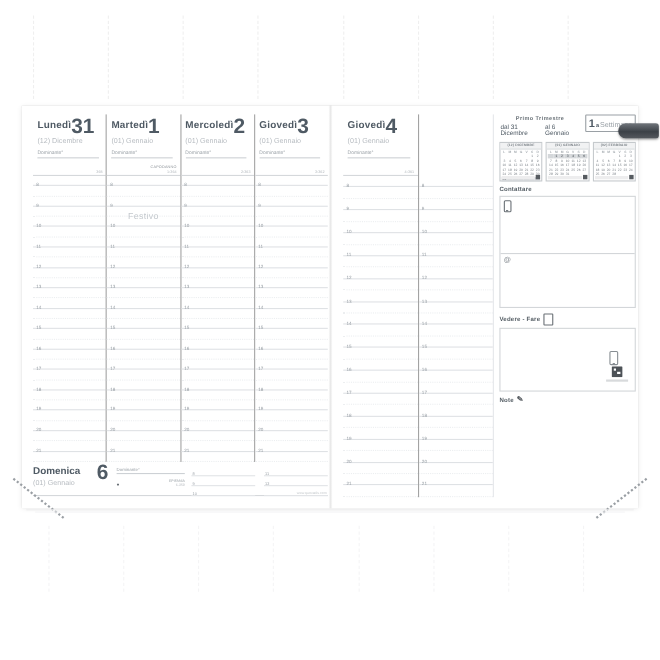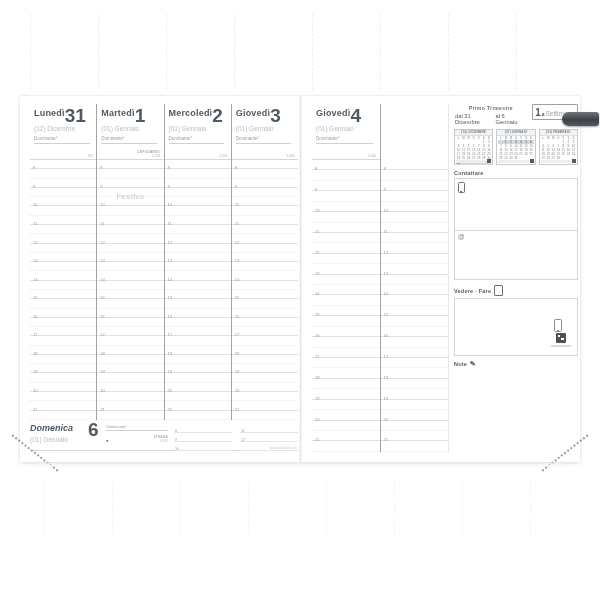--- a/index.html
+++ b/index.html
@@ -36,21 +36,21 @@
   .grid{position:absolute;left:0;right:0;top:56px;bottom:0;display:flex;flex-direction:column;}
   .row{flex:1;position:relative;border-bottom:1px dotted #eceef0;}
   .row.hour{border-bottom:1px solid #dfe2e5;}
   .hl{position:absolute;left:3px;bottom:-2px;font-size:4.2px;line-height:4px;color:#9aa1a7;}
   .overlay{position:absolute;top:76px;left:0;right:0;text-align:center;
            font-size:8px;color:#c3c8cd;letter-spacing:.3px;margin-top:12px;}
 
   
   .sunday{position:absolute;left:10px;right:2px;top:324px;height:30px;
           border-bottom:1px solid #d5d8db;display:flex;align-items:flex-start;}
-  .sun-name{font-size:9px;font-weight:bold;color:#4f5a64;padding-top:3px;font-style:italic;}
+  .sun-name{font-size:9px;font-weight:bold;color:#4f5a64;padding-top:3px;}
   .sun-month{font-size:6.5px;color:#b7bcc1;margin-top:3px;}
   .sun-head{width:58px;}
   .sun-num{width:18px;font-size:19px;font-weight:bold;color:#4f5a64;line-height:20px;}
   .sun-dom{width:62px;padding-top:4px;margin-right:6px;}
   .sun-dom-line{font-size:4px;color:#9aa1a7;border-bottom:1px solid #cdd1d5;height:6px;}
   .sun-sub{display:flex;justify-content:space-between;align-items:flex-end;margin-top:5px;}
   .bullet{font-size:4.5px;color:#6a7076;line-height:4px;}
   .sun-hol-stack{display:flex;flex-direction:column;align-items:flex-end;line-height:3.6px;}
   .sun-hol-stack span{font-size:3.2px;color:#9aa1a7;}
   .sun-hol-stack span:last-child{color:#b7bcc1;}

